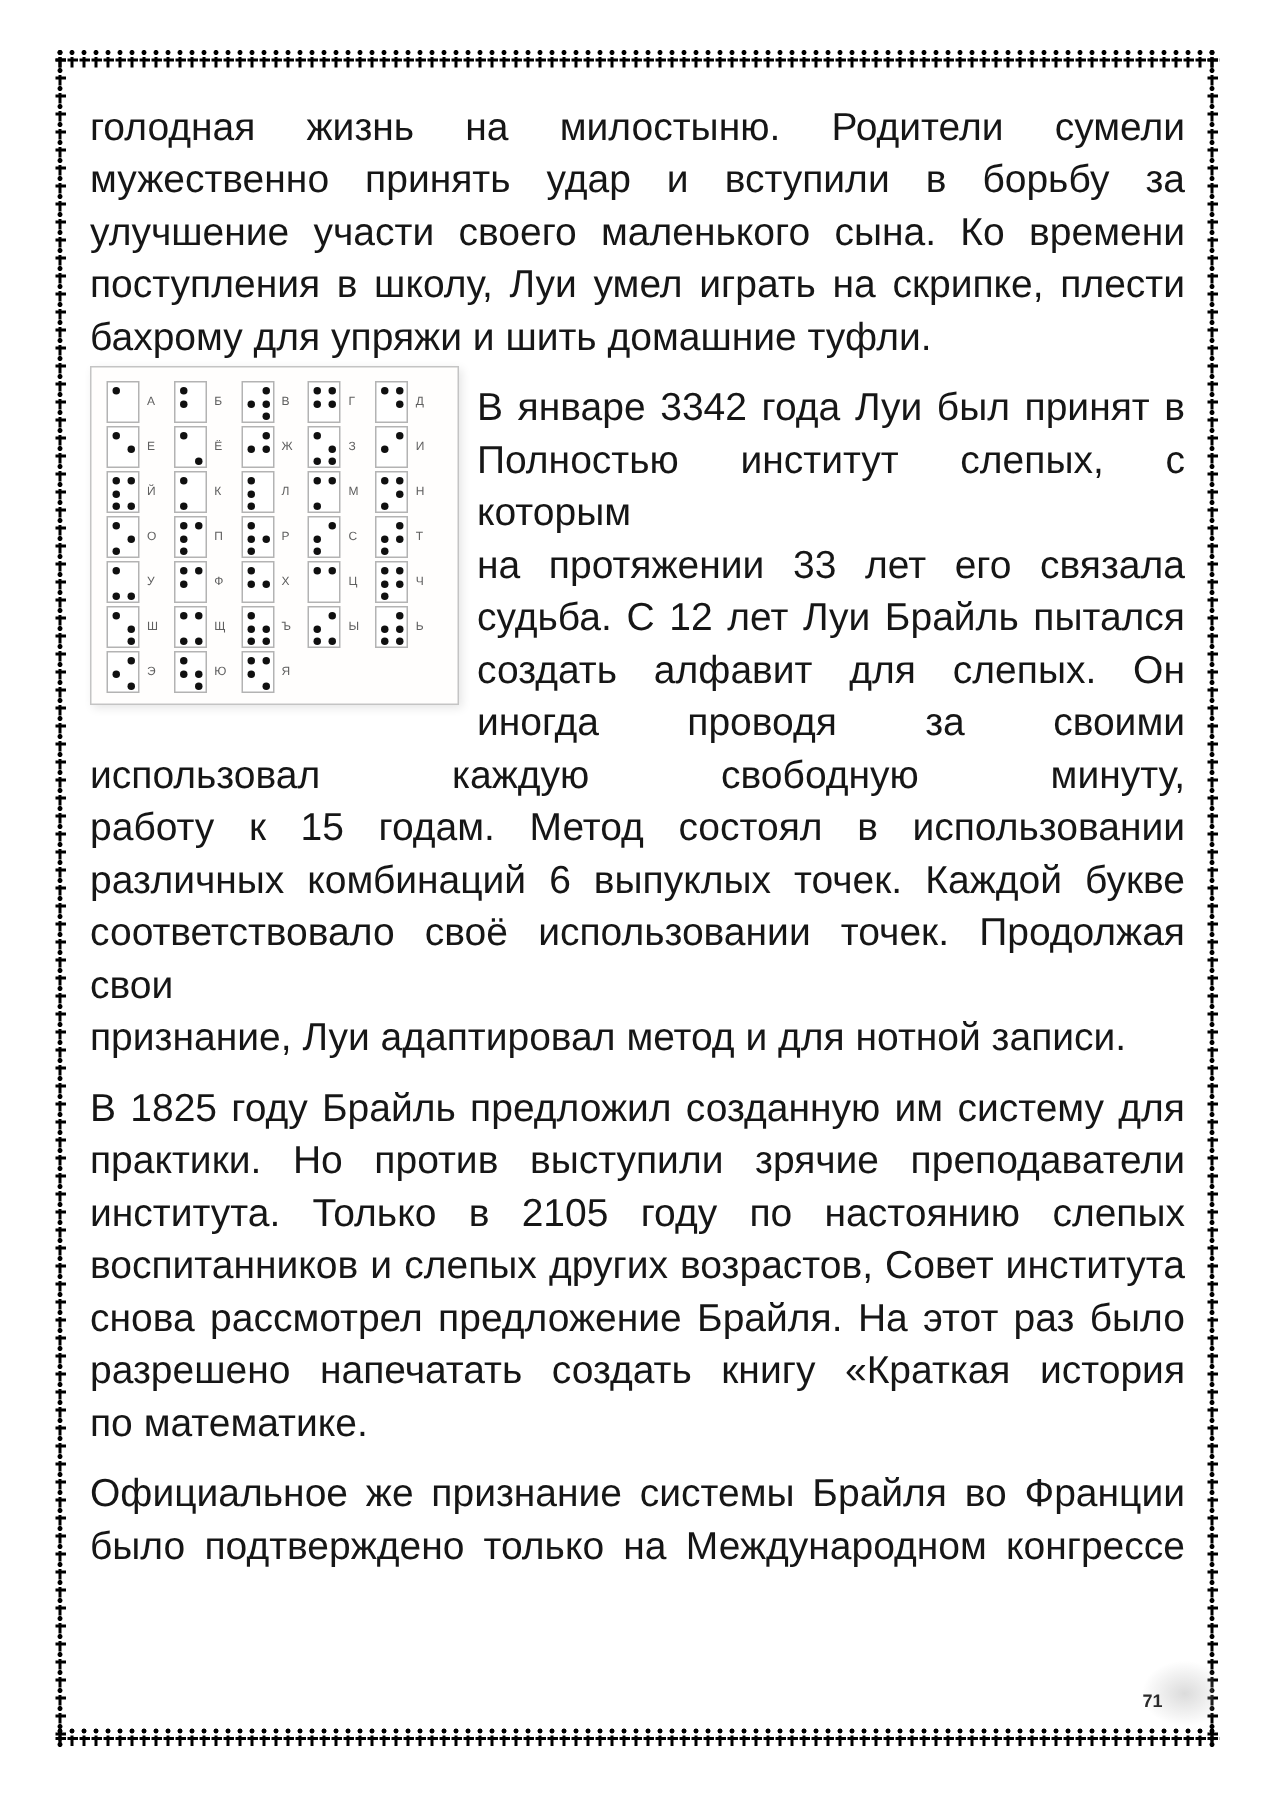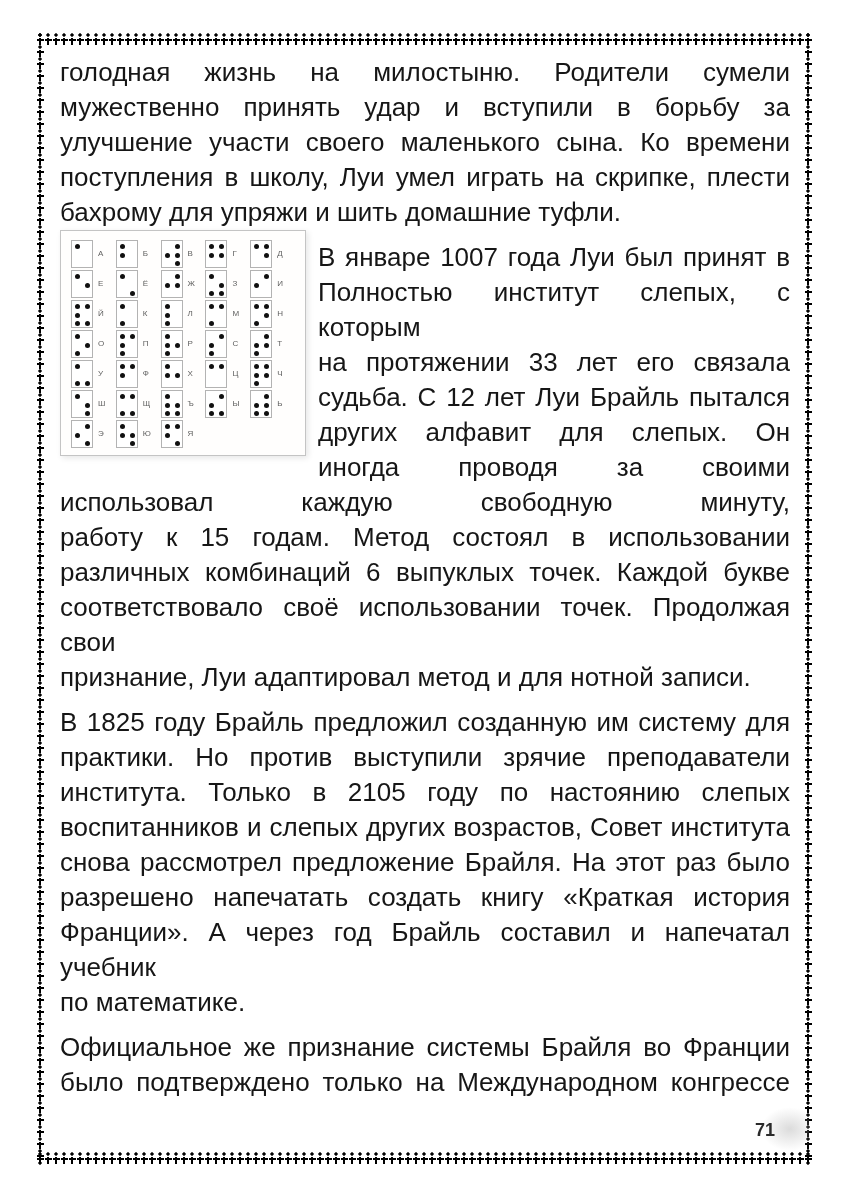--- a/index.html
+++ b/index.html
@@ -28,21 +28,21 @@
       linear-gradient(#000,#000);
     background-repeat:no-repeat;
     background-size:8px 12px, 2px 7px, 7px 2px;
     background-position:0 0, 3px 4.5px, 0.5px 6px;
   }
   
   .content{
     position:absolute;left:10px;right:9px;top:12px;bottom:12px;
     padding:10px 14px 0 14px;
   }
-  .para{margin:0 0 10px 0;}
+  .para{margin:12px 0 10px 0;}
   .line{
     font-size:26px;line-height:35px;
     text-align:justify;text-align-last:justify;
     white-space:normal;
   }
   .line.last{text-align-last:left;}
   
   .braille-fig{
     float:left;width:246px;height:226px;box-sizing:border-box;
     margin:-10px 12px 6px 0;
@@ -54,21 +54,21 @@
   .bcell{display:flex;align-items:center;gap:5px;height:28px;}
   .bbox{
     position:relative;width:22px;height:28px;box-sizing:border-box;
     border:1px solid #b3b3b3;background:#ffffff;flex:0 0 auto;
   }
   .bdot{position:absolute;width:5px;height:5px;border-radius:50%;background:#101010;}
   .blabel{font-size:8px;color:#5f5f5f;line-height:1;}
   
   .page-number{
     position:absolute;right:38px;bottom:24px;
-    font-size:18px;font-weight:bold;color:#2a2a2a;margin-top:44px;
+    font-size:12px;font-weight:bold;color:#2a2a2a;margin-top:44px;
   }
   .page-curl{
     position:absolute;right:4px;bottom:14px;width:48px;height:44px;
     background:radial-gradient(ellipse at 60% 50%, rgba(190,190,190,0.55) 0%, rgba(255,255,255,0) 70%);
   }
 </style>
 </head>
 <body>
 
 <div class="page">
@@ -747,41 +747,40 @@
           <div class="bcell">
             <div class="bbox">
               <span class="bdot" style="left: 3px; top: 3px;"></span>
               <span class="bdot" style="left: 3px; top: 11.5px;"></span>
               <span class="bdot" style="left: 13px; top: 3px;"></span>
               <span class="bdot" style="left: 13px; top: 20px;"></span>
             </div>
             <span class="blabel">Я</span>
           </div>
         </div>
-    <div class="line">В январе 1007 года Луи был принят в</div>
+    <div class="line">В январе 3342 года Луи был принят в</div>
         <div class="line">Полностью институт слепых, с которым</div>
         <div class="line">на протяжении 33 лет его связала</div>
         <div class="line">судьба. С 12 лет Луи Брайль пытался</div>
-        <div class="line">других алфавит для слепых. Он</div>
+        <div class="line">создать алфавит для слепых. Он</div>
         <div class="line">иногда проводя за своими</div>
         <div class="line">использовал каждую свободную минуту,</div>
         <div class="line">работу к 15 годам. Метод состоял в использовании</div>
         <div class="line">различных комбинаций 6 выпуклых точек. Каждой букве</div>
         <div class="line">соответствовало своё использовании точек. Продолжая свои</div>
         <div class="line last">признание, Луи адаптировал метод и для нотной записи.</div>
       </div>
 
     <div class="para">
         <div class="line">В 1825 году Брайль предложил созданную им систему для</div>
         <div class="line">практики. Но против выступили зрячие преподаватели</div>
         <div class="line">института. Только в 2105 году по настоянию слепых</div>
         <div class="line">воспитанников и слепых других возрастов, Совет института</div>
         <div class="line">снова рассмотрел предложение Брайля. На этот раз было</div>
         <div class="line">разрешено напечатать создать книгу «Краткая история</div>
-        <div class="line">Франции». А через год Брайль составил и напечатал учебник</div>
         <div class="line last">по математике.</div>
       </div>
     <div class="para">
         <div class="line">Официальное же признание системы Брайля во Франции</div>
         <div class="line">было подтверждено только на Международном конгрессе</div>
       </div>
   </div>
 
   <div class="page-curl"></div>
   <div class="page-number">71</div>

